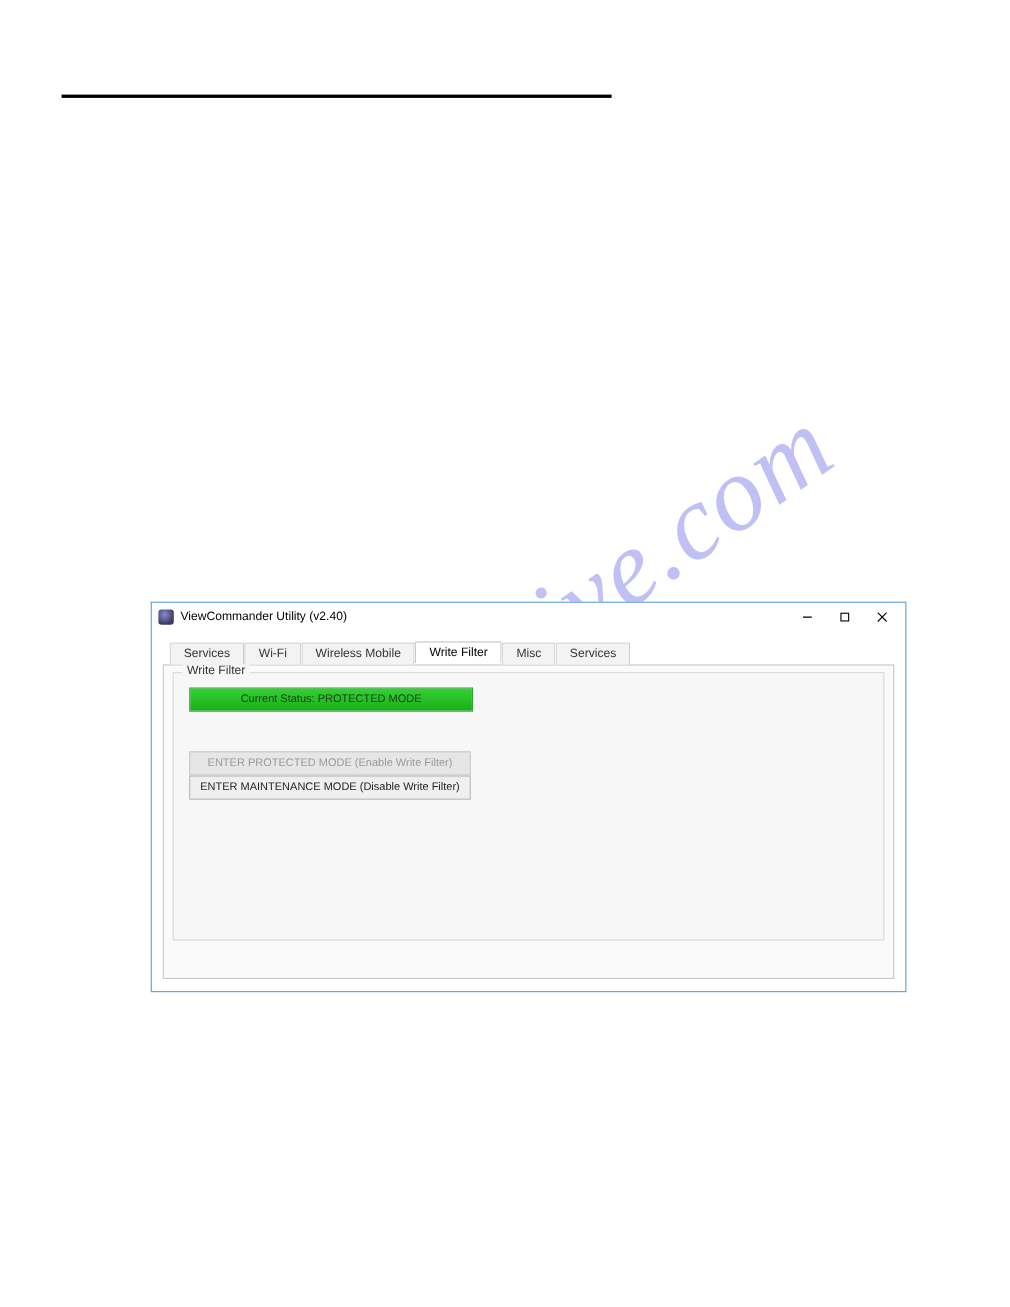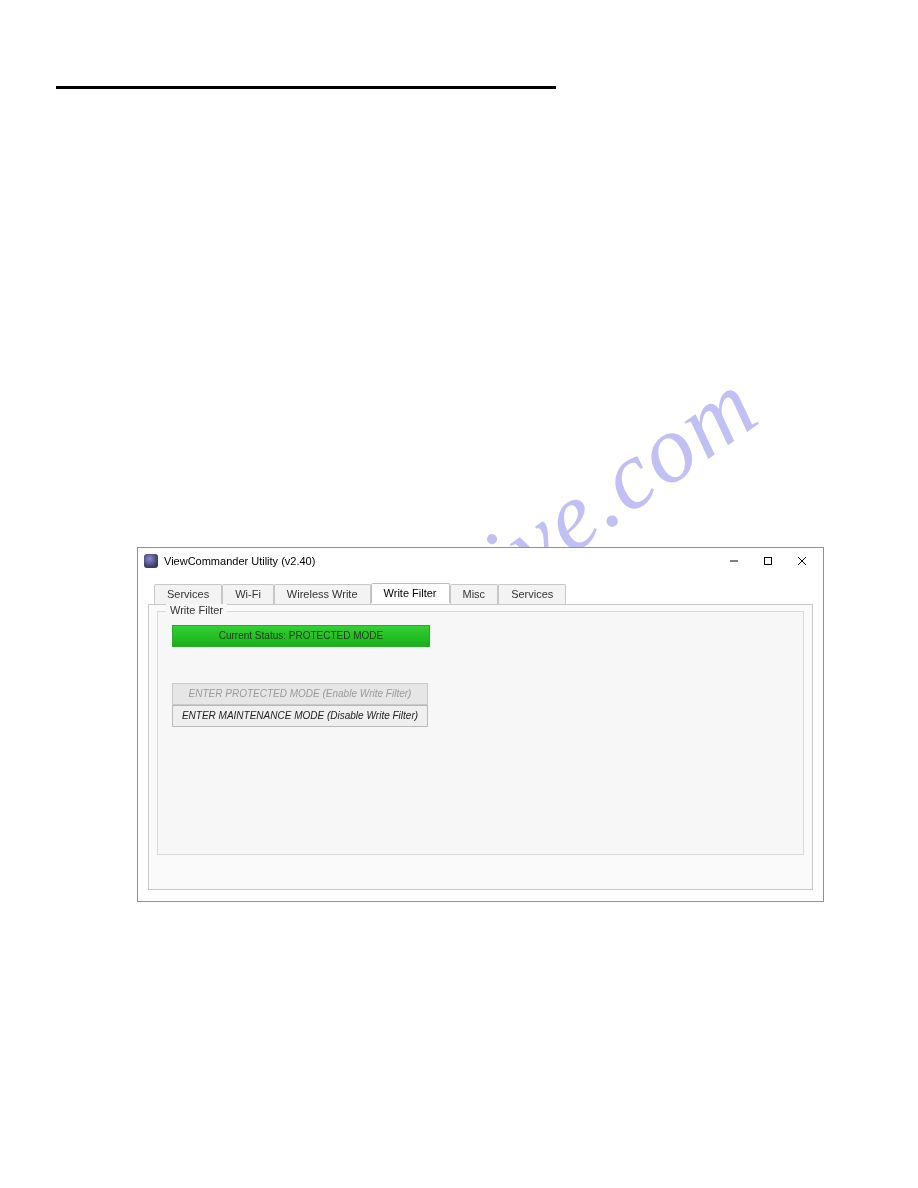--- a/index.html
+++ b/index.html
@@ -148,21 +148,20 @@
     margin-left: 14px;
     width: 256px;
     height: 22px;
     line-height: 20px;
     text-align: center;
     font-size: 10px;
     border: 1px solid #b9b9b9;
     background: #efefef;
     color: #222;
     box-sizing: border-box;
-    font-style: italic;
   }
   .mode-btn.disabled {
     color: #9a9a9a;
     background: #e6e6e6;
     border-color: #c9c9c9;
   }
   .gap-lg { margin-top: 36px; }
   .gap-sm { margin-top: 0; }
 </style>
 </head>
@@ -193,21 +192,21 @@
             <line x1="9" y1="1" x2="1" y2="9" stroke="#000" stroke-width="1"></line>
           </svg>
       </div>
     </div>
   </div>
 
   <div class="client">
     <div class="tabstrip">
       <div class="tab">Services</div>
       <div class="tab">Wi-Fi</div>
-      <div class="tab">Wireless Write</div>
+      <div class="tab">Wireless Mobile</div>
       <div class="tab active">Write Filter</div>
       <div class="tab">Misc</div>
       <div class="tab">Services</div>
     </div>
 
     <div class="tabpage">
       <div class="groupbox">
         <div class="group-label">Write Filter</div>
 
         <div class="status-bar">Current Status: PROTECTED MODE</div>

